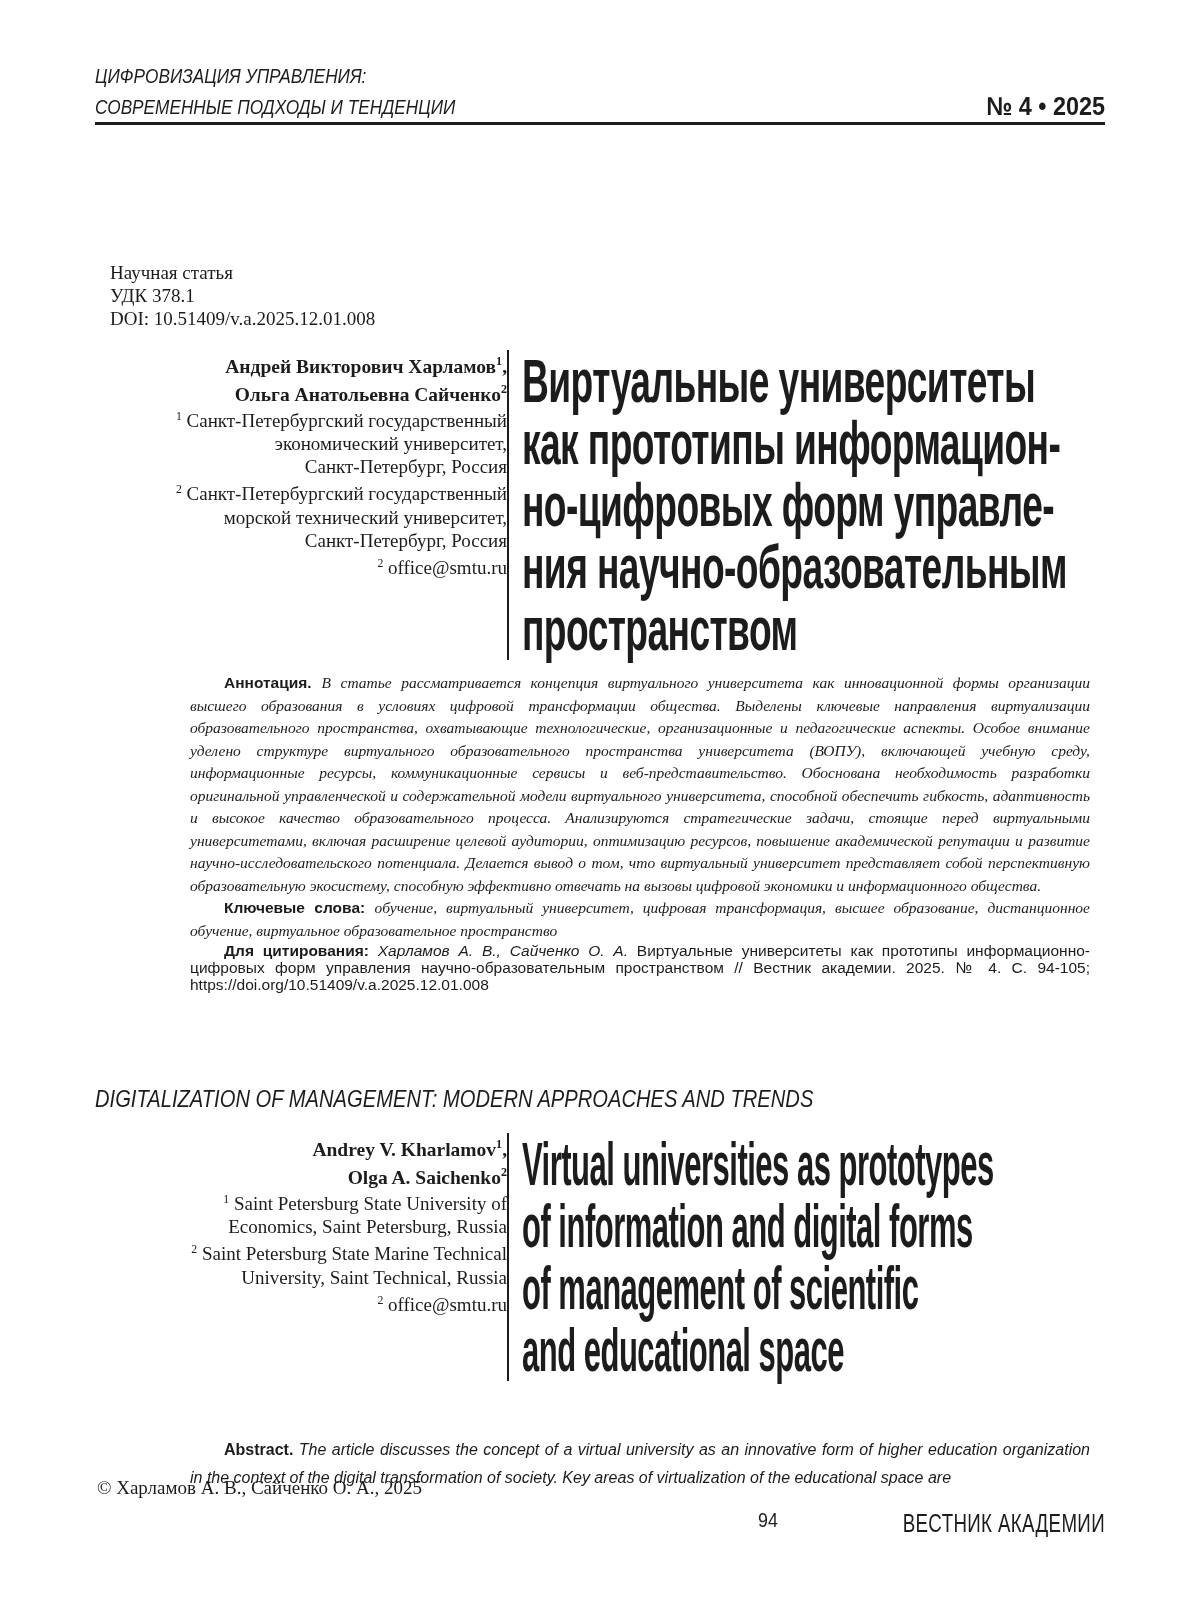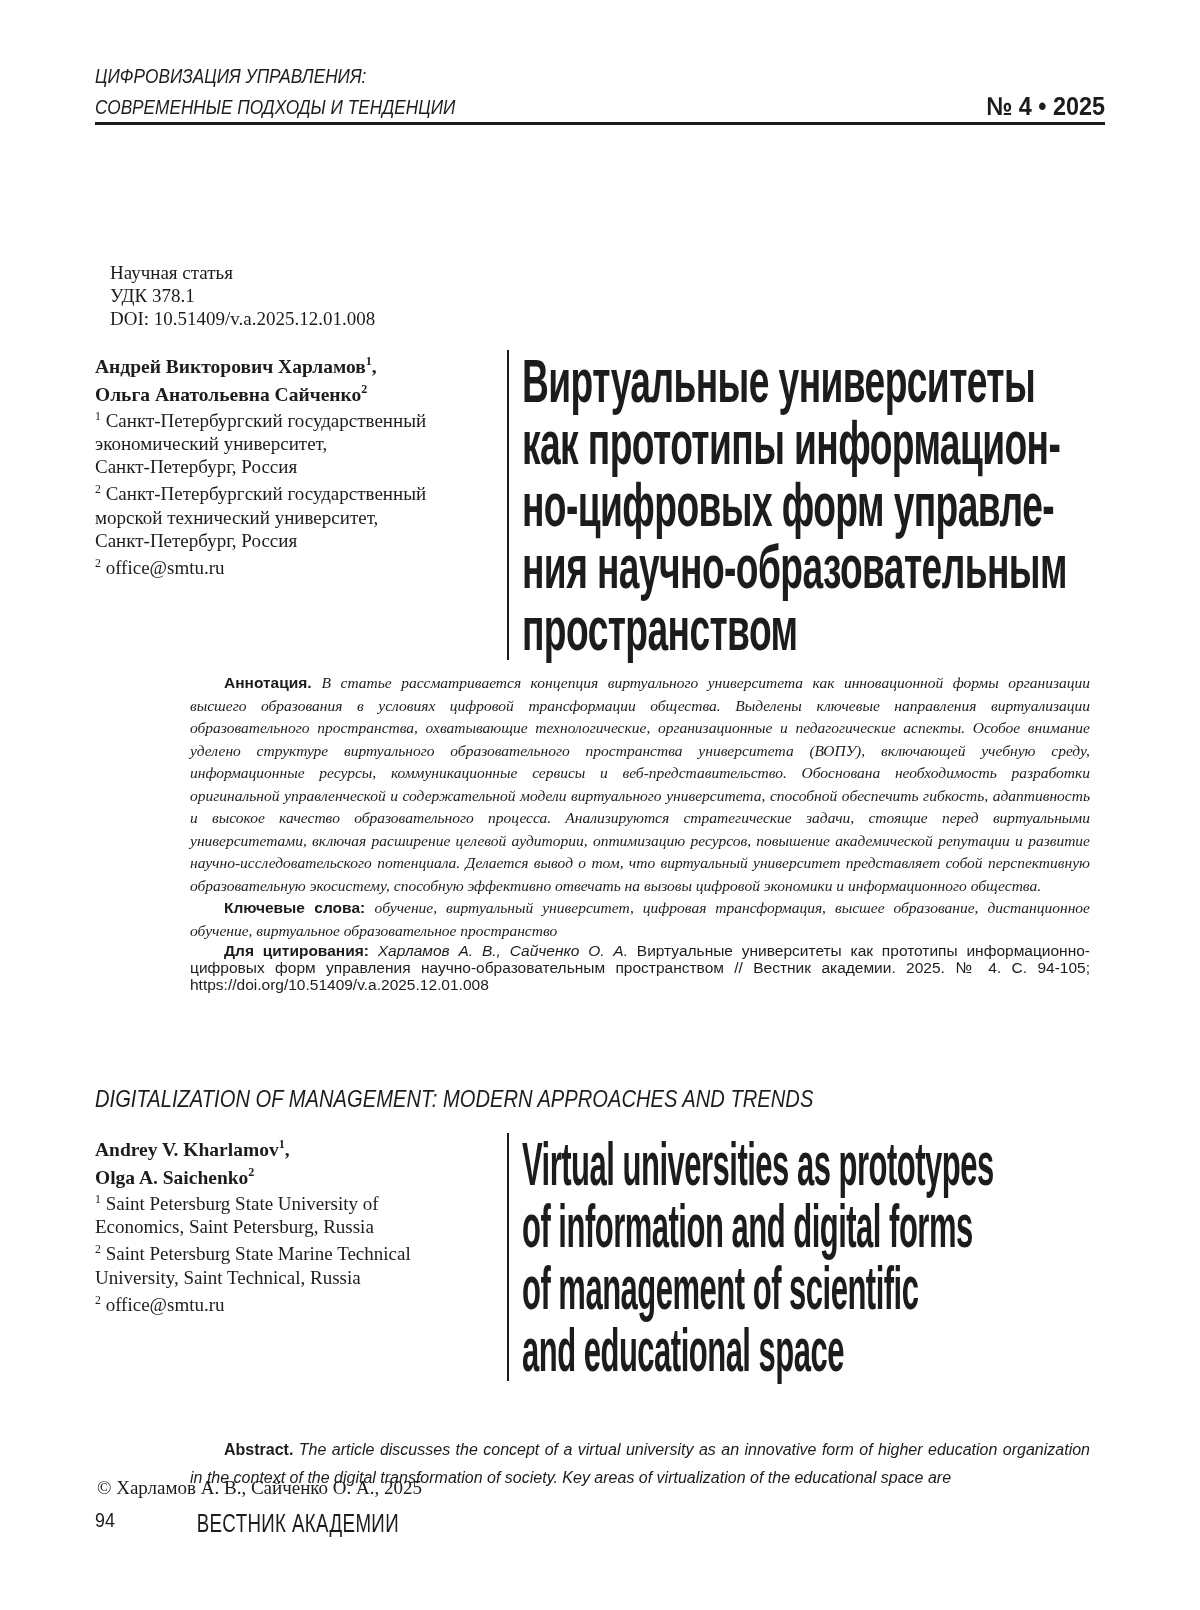--- a/index.html
+++ b/index.html
@@ -55,20 +55,21 @@
     position: absolute;
     left: 95px; right: 95px;
     display: flex;
     align-items: stretch;
   }
   .row-ru { top: 350px; }
   .row-en { top: 1133px; }
   .authors-col {
     width: 412px;
     flex: none;
+    text-align: right;
     font-family: "Liberation Serif", serif;
     font-size: 19px;
     line-height: 23px;
     padding-right: 0;
   }
   .authors-col .name { font-weight: 700; font-size: 19.5px; }
   .authors-col sup { font-size: 62%; }
   .vrule { width: 2px; background: #1c1c1c; flex: none; }
   .title-col { flex: 1; padding-left: 13px; overflow: visible; }
   .display-title {
@@ -125,22 +126,23 @@
     position: absolute;
     left: 97px; top: 1476px;
     font-family: Liberation Serif, serif;
     font-size: 19px;
     line-height: 23px;
   }
   .footer {
     position: absolute;
     left: 95px; right: 95px; top: 1508px;
     display: flex;
-    justify-content: flex-start;
+    justify-content: flex-end;
     align-items: flex-start;
+    gap: 43px;
   }
   .pageno {
     font-size: 21px;
     transform: scaleX(0.85);
     transform-origin: left top;
   }
   .journal-name {
     font-size: 26px;
     letter-spacing: 0.5px;
     transform: scaleX(0.72);

